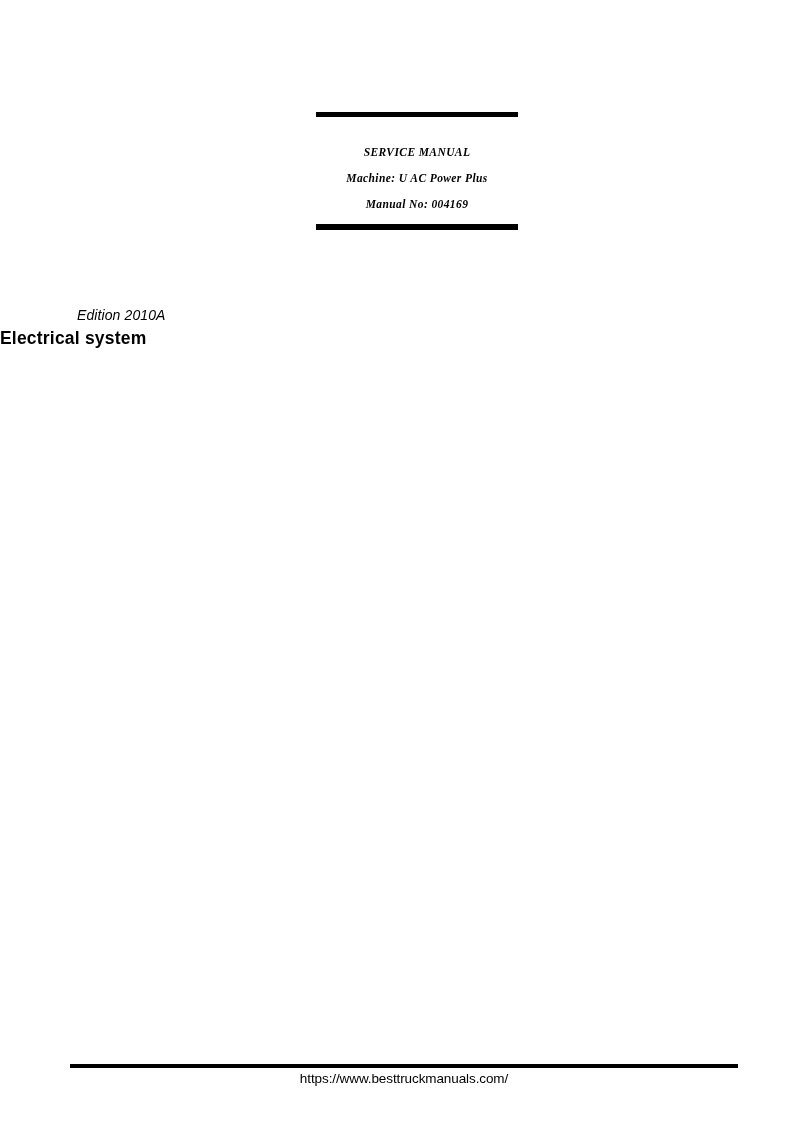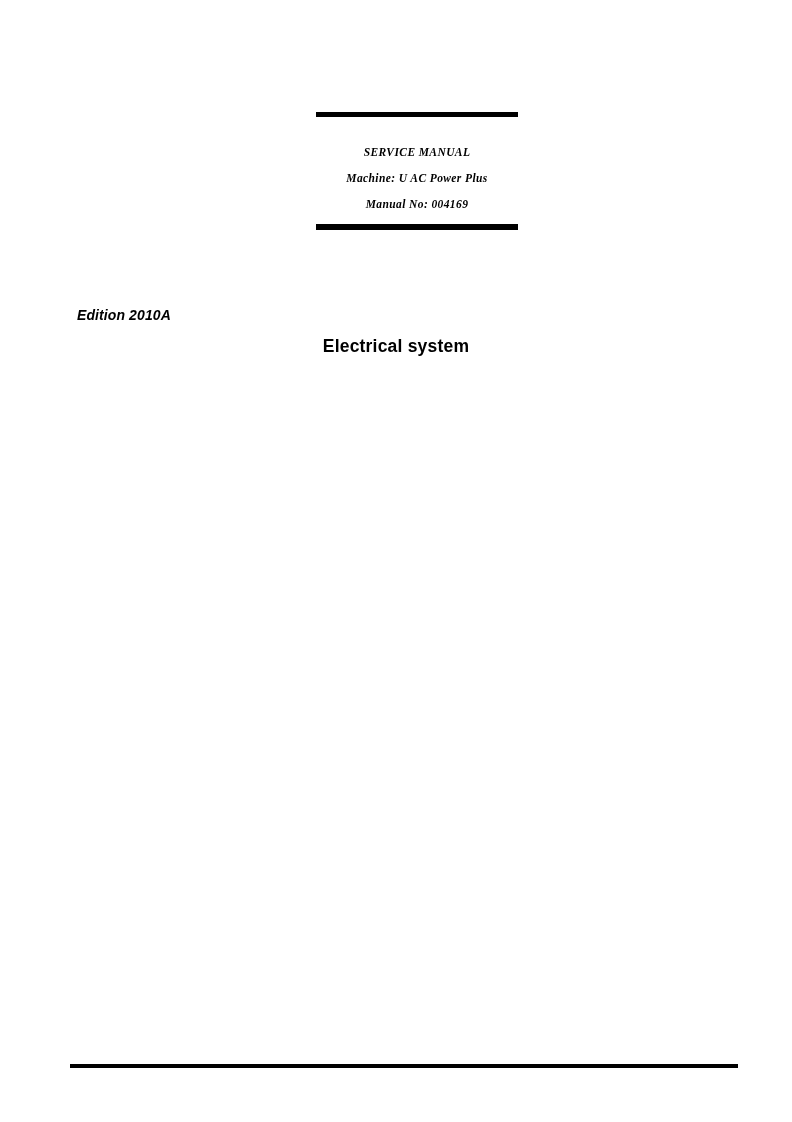--- a/index.html
+++ b/index.html
@@ -57,35 +57,33 @@
     white-space: nowrap;
   }
 
   
   .edition {
     position: absolute;
     left: 77px;
     top: 307px;
     font-family: "Liberation Sans", sans-serif;
     font-style: italic;
-    font-weight: bold;
+    font-weight: normal;
     font-size: 14px;
     letter-spacing: 0.1px;
   }
   .doc-title {
     position: absolute;
     left: 0;
     top: 328px;
     width: 792px;
-    text-align: center;
     font-family: "Liberation Sans", sans-serif;
     font-weight: bold;
     font-size: 17.5px;
     letter-spacing: 0.2px;
-    margin-top: 8px;
   }
 
   
   .toc {
     position: absolute;
     left: 70px;
     top: 370px;
     width: 668px;
   }
   .rule {
@@ -394,15 +392,16 @@
             <span class="leader">..........................................................................................................................................................................</span>
             <span class="page">10.20</span>
           </div>
         </div>
       </div>
     </div>
 
   <div class="footer">
     <div class="frule-top"></div>
     <div class="frule-bottom"></div>
+    <div class="furl">https://www.besttruckmanuals.com/</div>
   </div>
 
 </div>
 
 </body></html>

